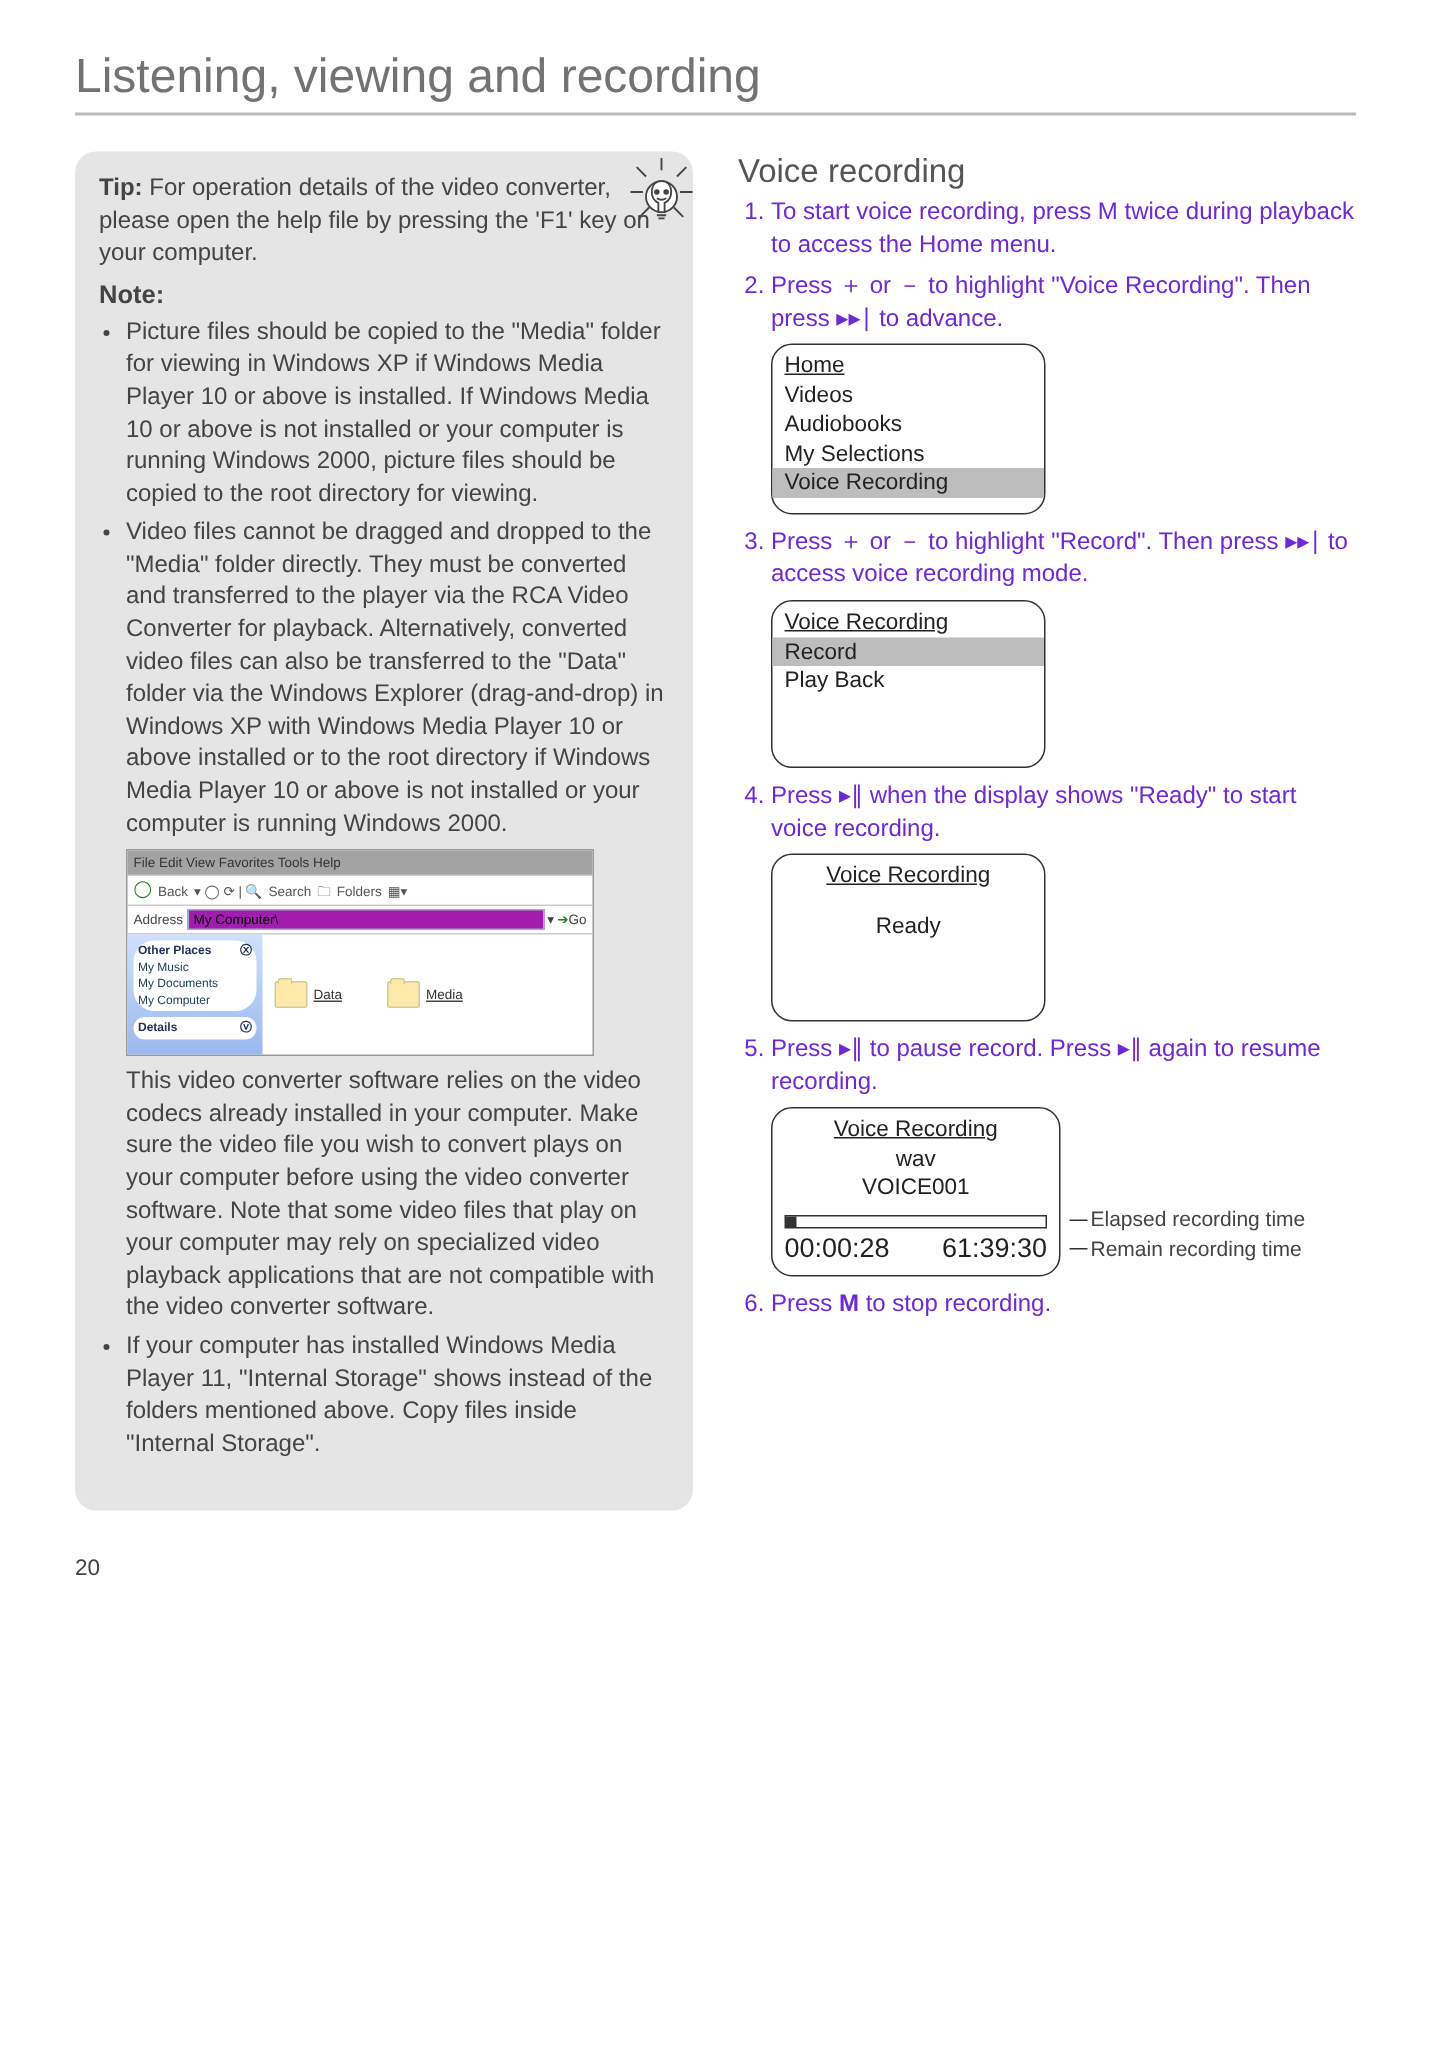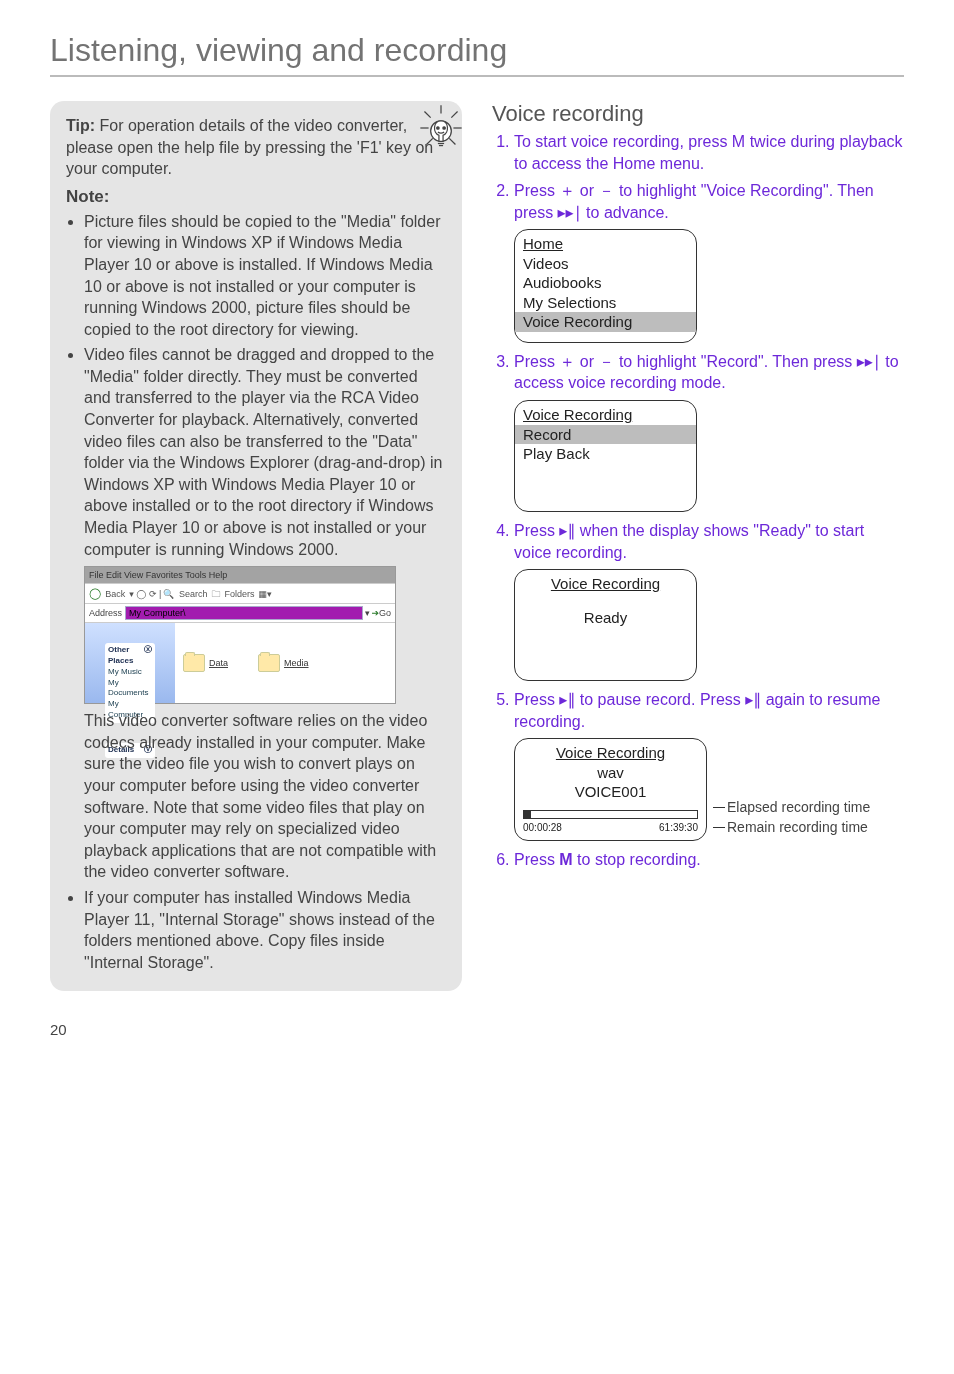--- a/index.html
+++ b/index.html
@@ -26,21 +26,21 @@
     display: flex;
     gap: 30px;
   }
   .col {
     flex: 1;
     min-width: 0;
   }
   .tip-box {
     background: #e5e5e5;
     border-radius: 14px;
-    padding: 14px 16px 14px 16px;
+    padding: 14px 16px 30px 16px;
     font-size: 16px;
     color: #444;
     line-height: 1.35;
     position: relative;
   }
   .sun-icon {
     position: absolute;
     top: -4px;
     right: -10px;
     width: 62px;
@@ -106,22 +106,22 @@
     height: 80px;
   }
   .xp-side {
     width: 90px;
     background: linear-gradient(#cfe0ff,#9ab8ee);
     font-size: 8px;
     color: #234;
   }
   .xp-side .panel {
     background:#fff;
-    margin:20px;
-    border-radius:3px;
+    margin:4px;
+    border-radius:14px;
     padding:2px 3px;
     color:#245;
   }
   .xp-side .panel .hdr {
     color:#235; font-weight:bold; display:flex; justify-content:space-between;
   }
   .xp-main {
     flex:1;
     display:flex;
     gap: 30px;
@@ -197,21 +197,21 @@
     height: 7px;
     border: 1px solid #333;
     margin: 8px 0 2px 0;
     position: relative;
     background: #fff;
   }
   .rec-screen .bar .fill {
     position:absolute;top:0;left:0;height:100%;width:4%;background:#333;
   }
   .rec-times{
-    display:flex;justify-content:space-between;font-size:10px;
+    display:flex;justify-content:space-between;font-size:18px;
   }
   .annot {
     font-size: 14px;
     color: #444;
     text-align: right;
     line-height: 1.4;
     margin-left: 6px;
   }
   .annot .aline{
     display:flex;align-items:center;

